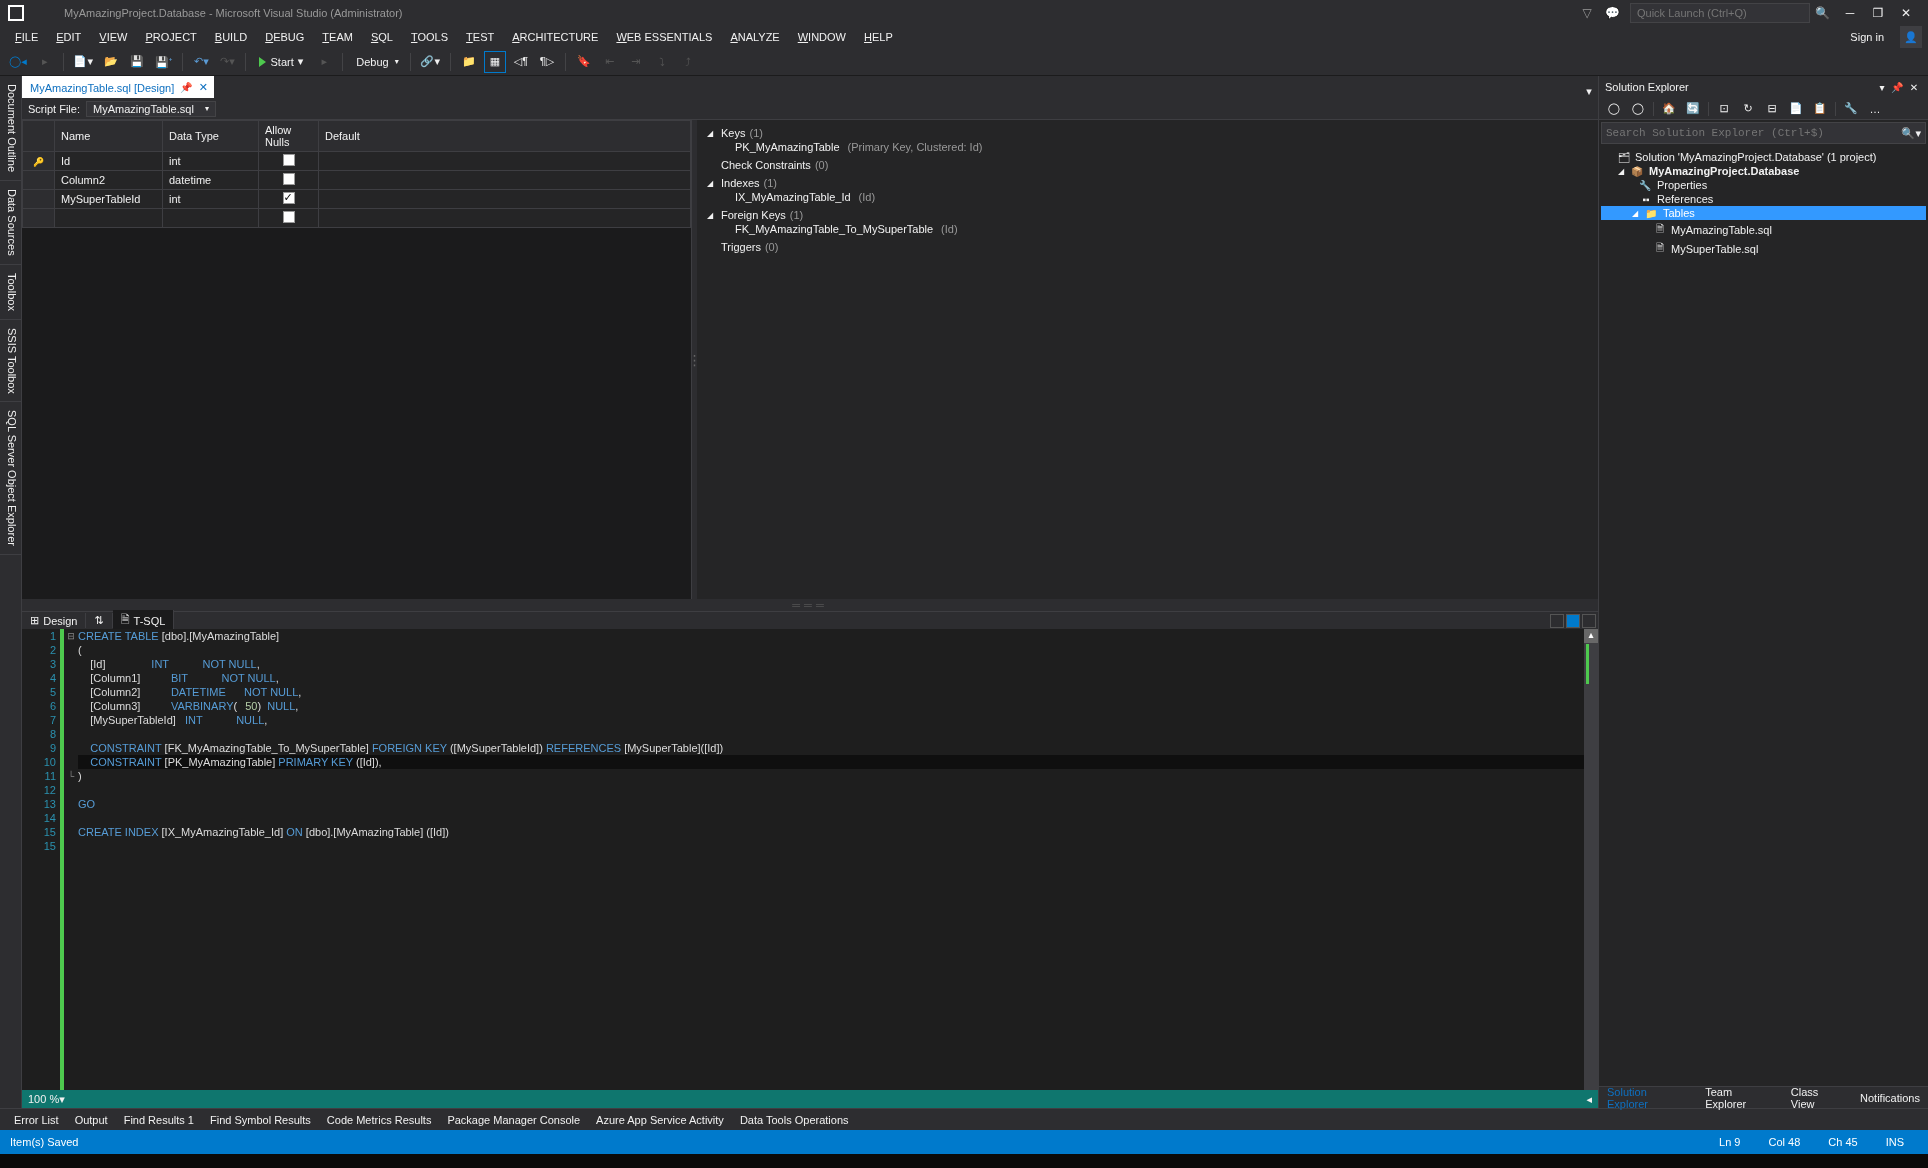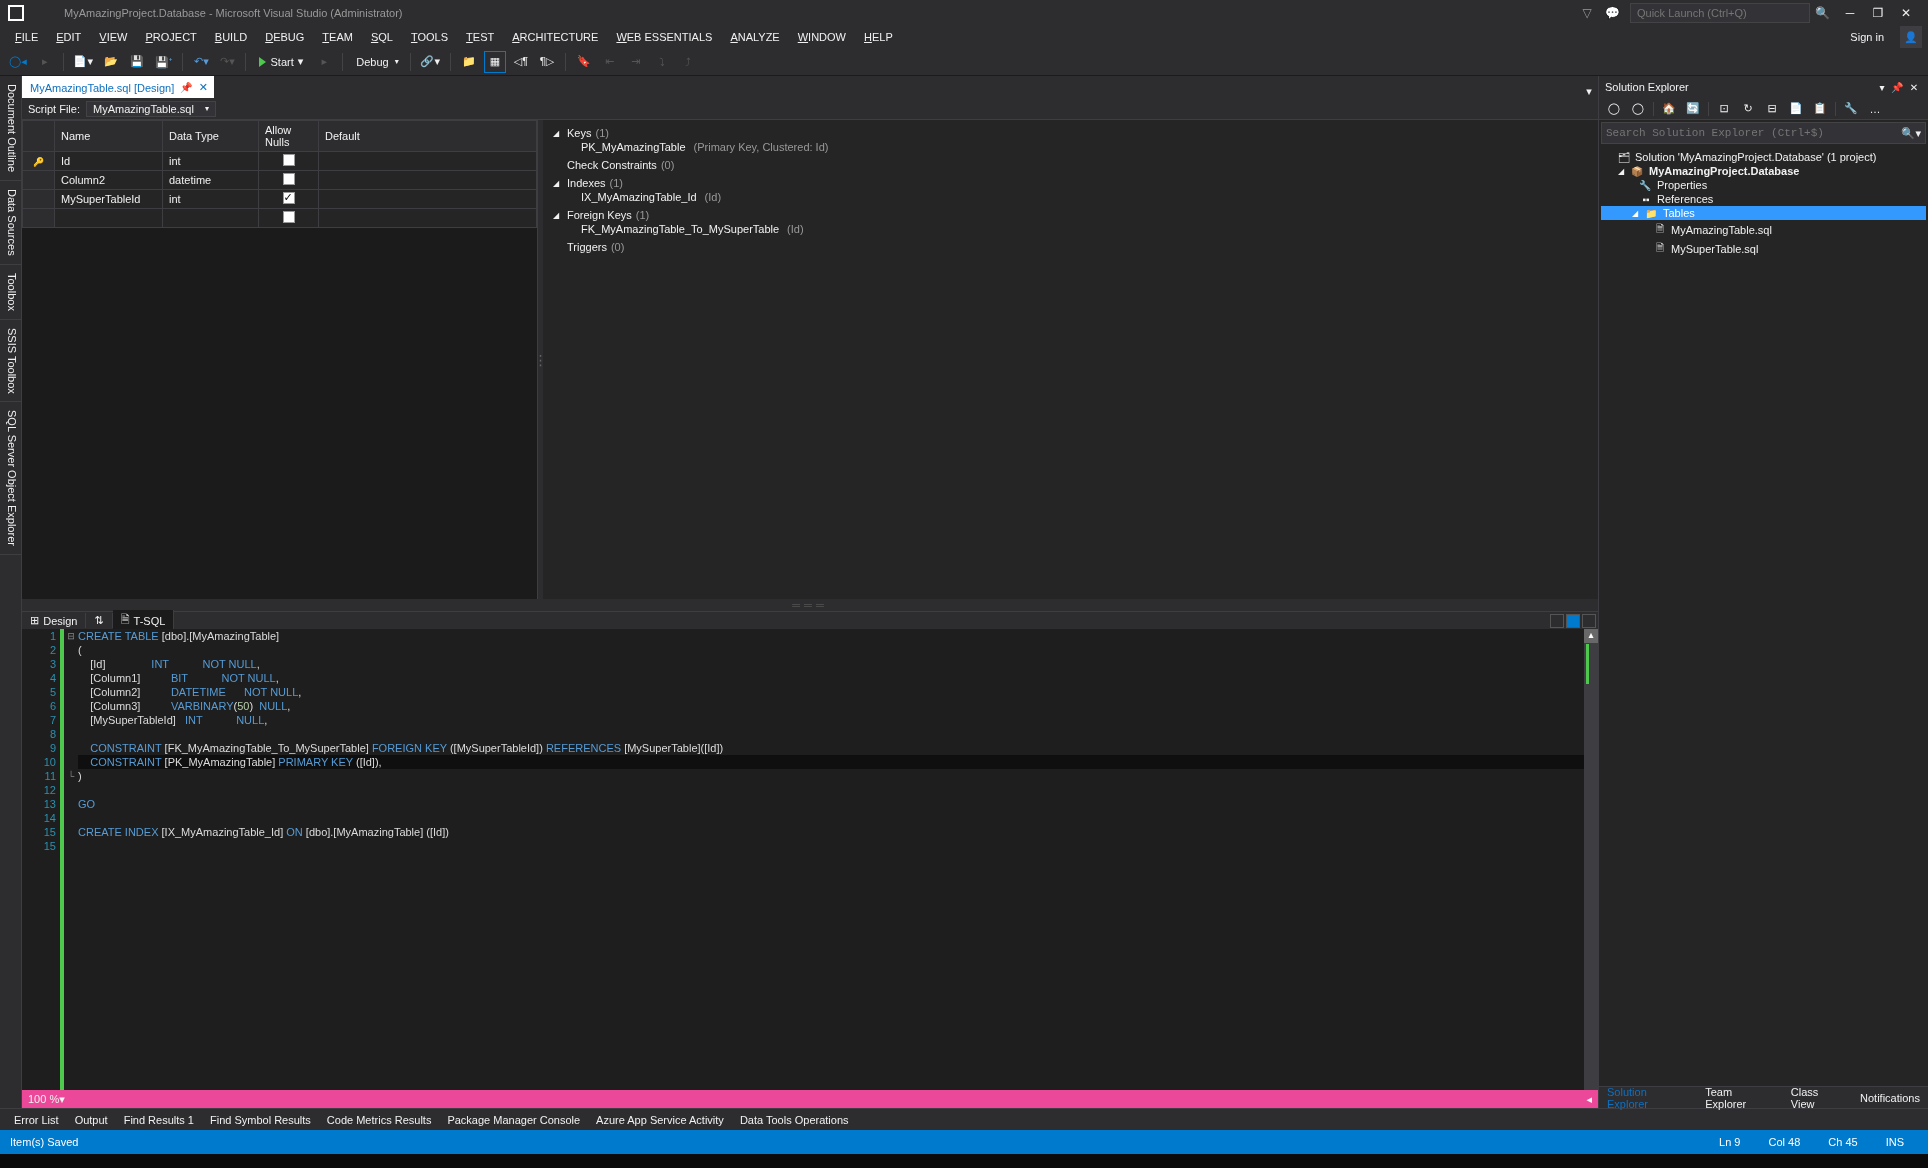--- a/index.html
+++ b/index.html
@@ -45,21 +45,21 @@
 .tabstrip .tab .x { color:#0e70c0; cursor:pointer; }
 .tabstrip .spacer { flex:1; }
 .tabstrip .dd { width:18px; text-align:center; color:#f1f1f1; cursor:pointer; }
 
 .scriptfile { height:22px; background:#2d2d30; display:flex; align-items:center; padding:0 6px; gap:6px; border-bottom:1px solid #3e3e42; }
 .scriptfile .lbl { color:#f1f1f1; }
 .scriptfile .val { background:#333337; border:1px solid #434346; color:#f1f1f1; padding:1px 6px; min-width:130px; display:flex; align-items:center; }
 .scriptfile .val::after { content:'▾'; margin-left:auto; font-size:8px; }
 
 .designer { flex:1; display:flex; overflow:hidden; }
-.designer .grid { width:516px; border-right:1px solid #3e3e42; display:flex; flex-direction:column; position:relative; }
+.designer .grid { width:670px; border-right:1px solid #3e3e42; display:flex; flex-direction:column; position:relative; }
 .designer .grid table { border-collapse:collapse; width:100%; }
 .designer .grid th { background:#2d2d30; color:#f1f1f1; text-align:left; padding:3px 6px; border:1px solid #3e3e42; font-weight:normal; height:20px; }
 .designer .grid td { background:#252526; color:#f1f1f1; padding:2px 6px; border:1px solid #3e3e42; height:18px; }
 .designer .grid td.rowhdr { width:30px; background:#2d2d30; text-align:center; }
 .designer .grid td.chk { text-align:center; }
 .designer .grid .chkbox { width:12px; height:12px; border:1px solid #999; background:#fff; display:inline-block; position:relative; }
 .designer .grid .chkbox.checked::after { content:'✓'; position:absolute; top:-2px; left:0; color:#000; font-size:11px; }
 .designer .grid .key { color:#ccc; font-size:9px; }
 
 .designer .dragbar { width:5px; background:#2d2d30; display:flex; align-items:center; justify-content:center; cursor:col-resize; }
@@ -86,26 +86,26 @@
 .sqlpane .code { flex:1; display:flex; font-family:Consolas,monospace; font-size:12px; overflow:auto; position:relative; }
 .sqlpane .gutter { background:#1e1e1e; color:#2b91af; text-align:right; padding:0 4px; user-select:none; width:38px; }
 .sqlpane .gutter .ln { height:14px; line-height:14px; }
 .sqlpane .marker { width:4px; background:#4ec94e; }
 .sqlpane .folding { width:14px; color:#888; }
 .sqlpane .folding .fold { height:14px; line-height:14px; text-align:center; cursor:pointer; font-size:9px; }
 .sqlpane .text { flex:1; padding:0; color:#dcdcdc; }
 .sqlpane .text .cl { height:14px; line-height:14px; white-space:pre; }
 .sqlpane .text .cl.highlight { background:#0f0f0f; }
 .sqlpane .kw { color:#569cd6; }
-.sqlpane .num { color:#b5cea8; }
+.sqlpane .num { color:#b5cea8;margin-left:8px; }
 .sqlpane .scrolly { position:absolute; right:0; top:0; width:14px; height:100%; background:#3e3e42; }
 .sqlpane .scrolly .nav { position:absolute; top:0; right:0; width:14px; height:14px; background:#686868; cursor:pointer; text-align:center; color:#fff; font-size:10px; }
 .sqlpane .scrolly .greenbar { position:absolute; left:2px; top:15px; width:3px; height:40px; background:#4ec94e; }
 
-.sqlpane .zoom { height:18px; background:#ec4899; display:flex; align-items:center; padding:0 6px; color:#f1f1f1; gap:0; }
+.sqlpane .zoom { height:18px; background:#0f766e; display:flex; align-items:center; padding:0 6px; color:#f1f1f1; gap:0; }
 
 
 .solexp { width:330px; background:#252526; border-left:1px solid #3e3e42; display:flex; flex-direction:column; }
 .solexp .header { height:22px; background:#2d2d30; display:flex; align-items:center; padding:0 6px; color:#f1f1f1; }
 .solexp .header .spacer { flex:1; }
 .solexp .header .hbtn { width:16px; cursor:pointer; text-align:center; font-size:10px; }
 .solexp .toolbar2 { height:22px; background:#2d2d30; display:flex; align-items:center; padding:0 6px; gap:6px; border-bottom:1px solid #3e3e42; }
 .solexp .toolbar2 .tb { width:18px; height:18px; display:flex; align-items:center; justify-content:center; color:#f1f1f1; cursor:pointer; font-size:11px; }
 .solexp .toolbar2 .sep2 { width:1px; height:14px; background:#434346; }
 .solexp .search { height:22px; background:#333337; border:1px solid #434346; margin:2px; display:flex; align-items:center; padding:0 4px; }

